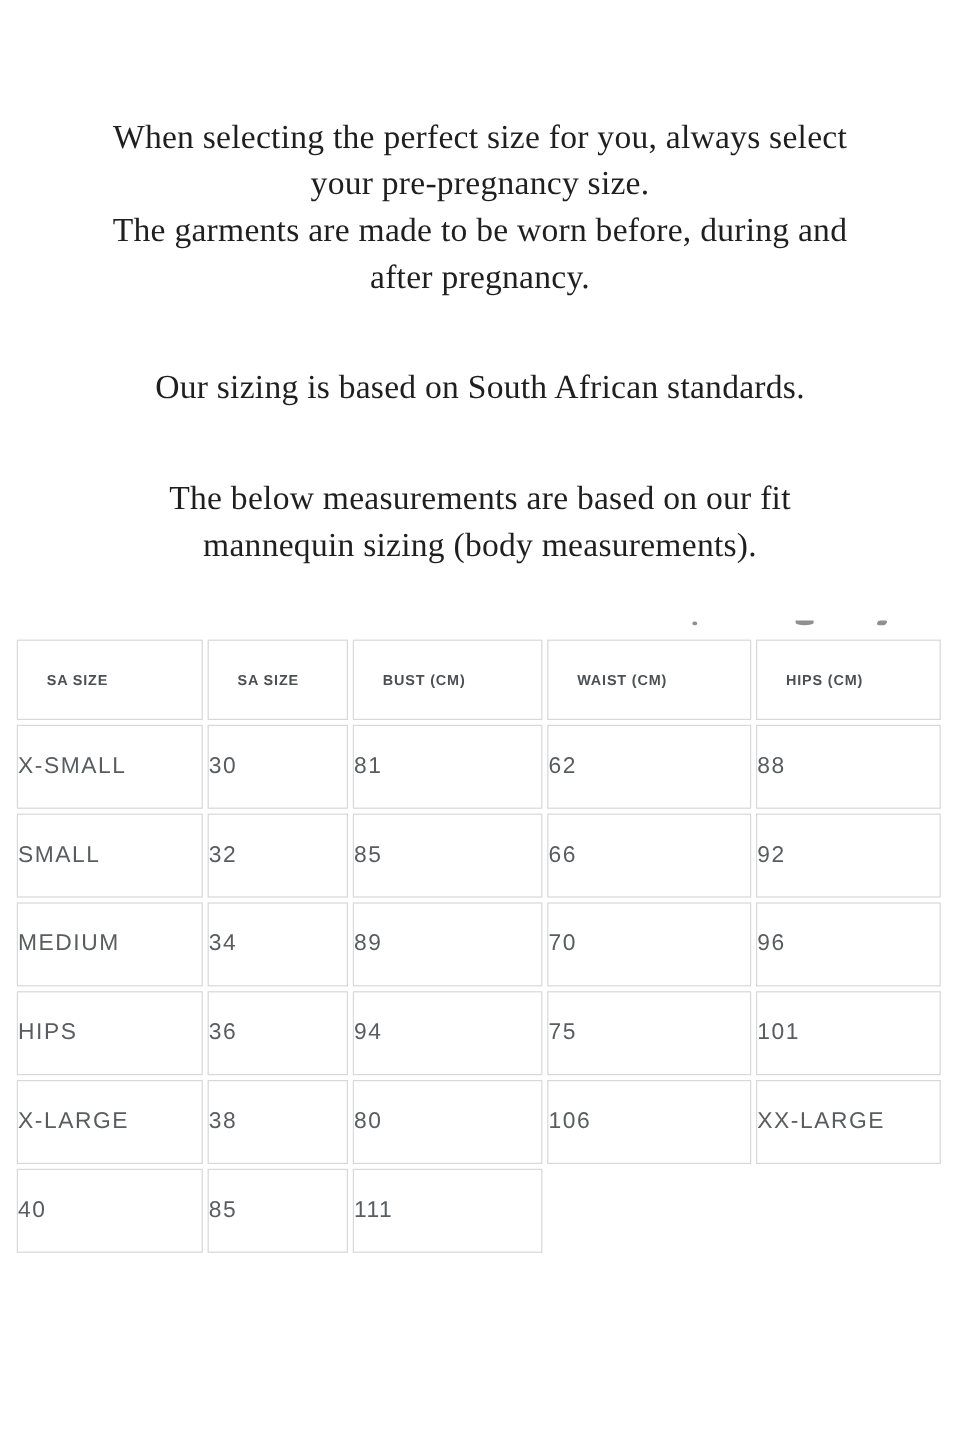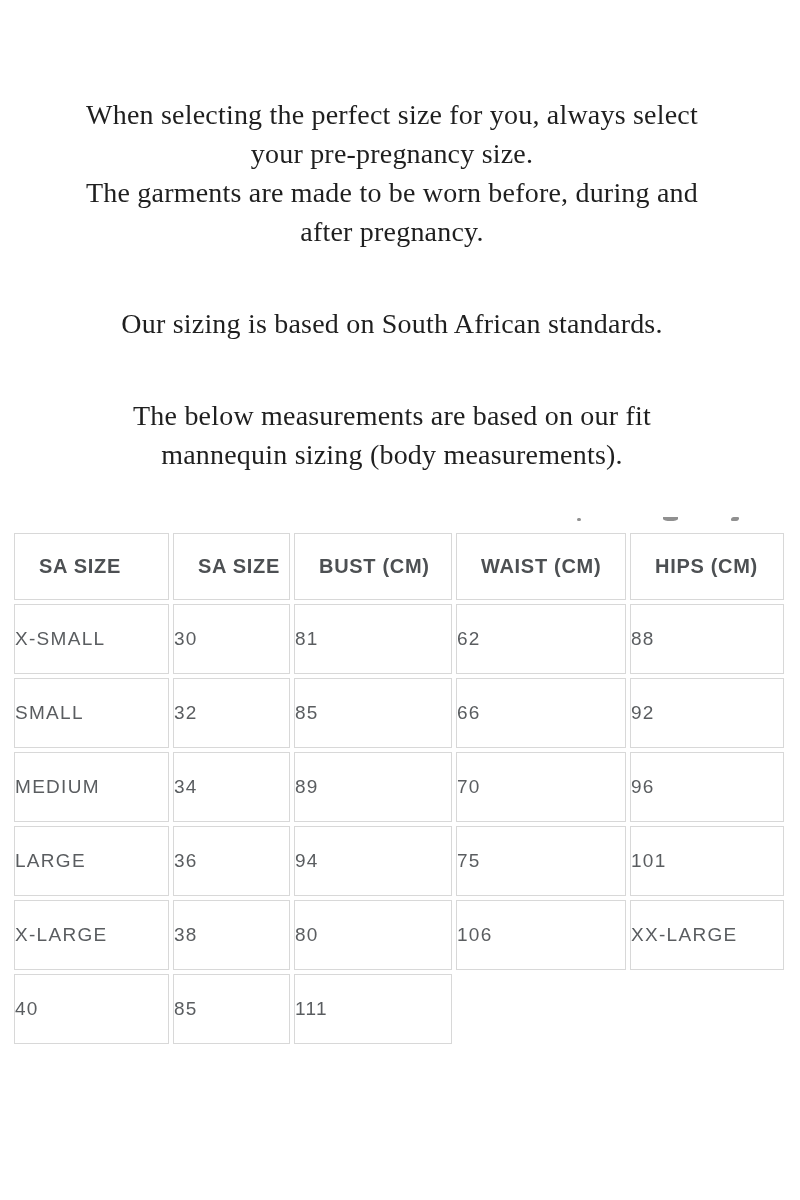--- a/index.html
+++ b/index.html
@@ -7,21 +7,21 @@
     width: 800px; height: 1200px;
     background: #ffffff;
     position: relative;
     overflow: hidden;
     font-family: "Liberation Serif", serif;
   }
 
   
   .intro {
     position: absolute;
-    top: 95px; left: 32px;
+    top: 95px; left: 40px;
     width: 720px;
     text-align: center;
     color: #1f1f1f;
     font-size: 28px;
     line-height: 39px;
     letter-spacing: 0.2px;
   }
   .intro p { margin: 0; white-space: pre-line; }
   .intro p.spaced { margin-top: 53px; }
 
@@ -53,21 +53,21 @@
     display: flex;
     align-items: center;
     font-size: 19px;
     font-weight: 400;
     color: #5a5d60;
     letter-spacing: 1.3px;
     overflow: hidden;
   }
   .cell.head {
     padding-left: 24px;
-    font-size: 20px;
+    font-size: 12px;
     font-weight: 700;
     color: #4d5053;
     letter-spacing: 0.7px;
   }
 </style>
 </head>
 <body>
 
 <div class="intro">
   <p>When selecting the perfect size for you, always select
@@ -97,21 +97,21 @@
     <div class="cell">SMALL</div>
     <div class="cell">32</div>
     <div class="cell">85</div>
     <div class="cell">66</div>
     <div class="cell">92</div>
     <div class="cell">MEDIUM</div>
     <div class="cell">34</div>
     <div class="cell">89</div>
     <div class="cell">70</div>
     <div class="cell">96</div>
-    <div class="cell">LARGE</div>
+    <div class="cell">HIPS</div>
     <div class="cell">36</div>
     <div class="cell">94</div>
     <div class="cell">75</div>
     <div class="cell">101</div>
     <div class="cell">X-LARGE</div>
     <div class="cell">38</div>
     <div class="cell">80</div>
     <div class="cell">106</div>
     <div class="cell">XX-LARGE</div>
     <div class="cell">40</div>

